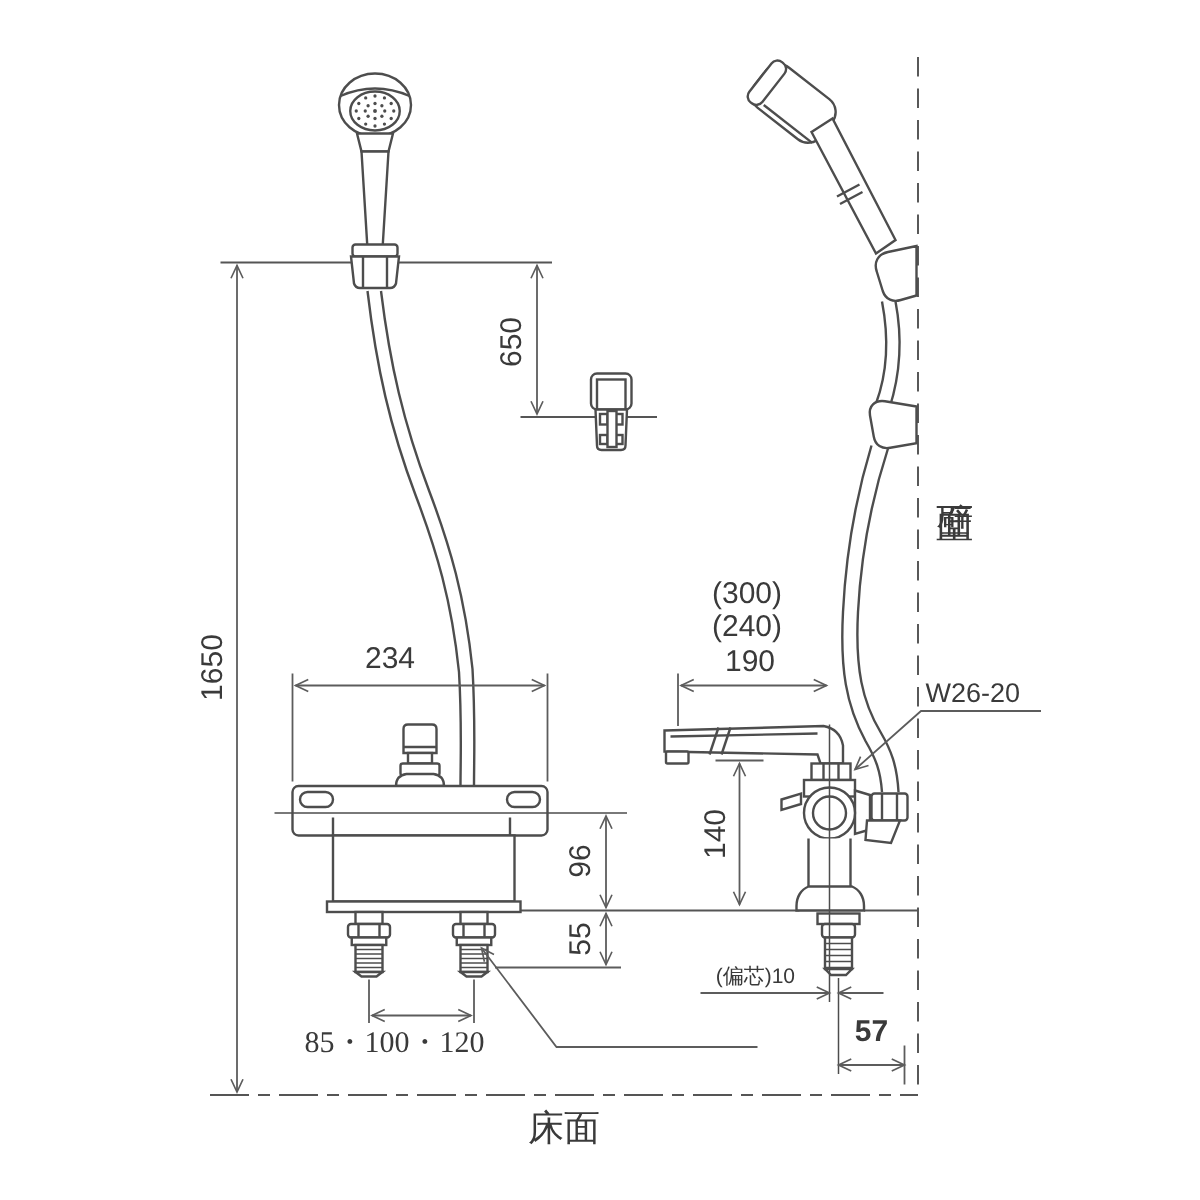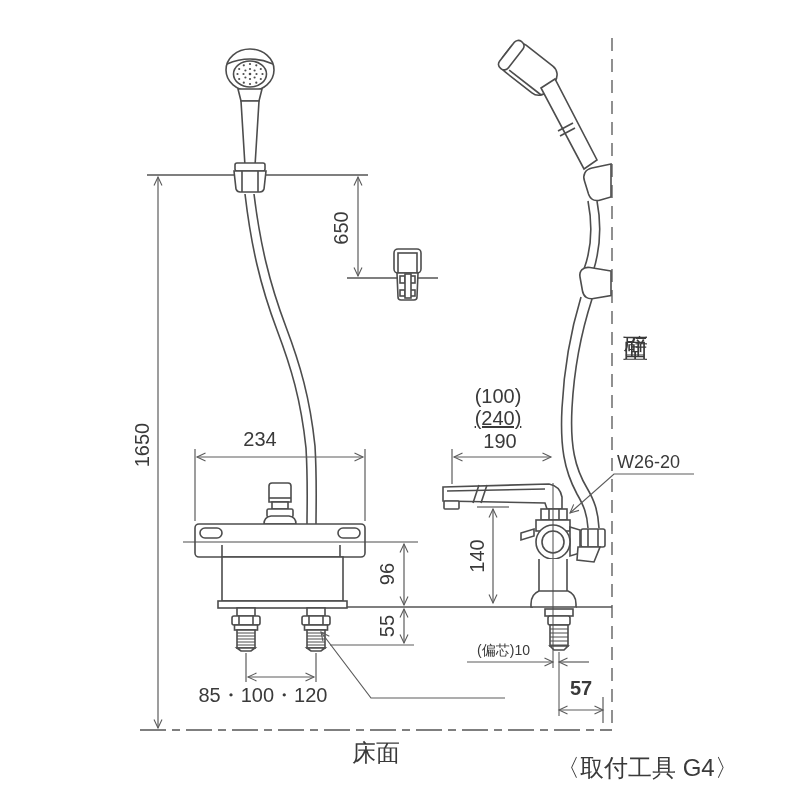--- a/index.html
+++ b/index.html
@@ -257,27 +257,26 @@
     <line x1="603" y1="697" x2="603" y2="723"></line>
     <line x1="559" y1="710" x2="603" y2="710" marker-start="url(#mS)" marker-end="url(#mE)"></line>
   </g>
 </svg>
 
   <div class="lbl v c" style="left:102px;top:434px;width:80px;">1650</div>
   <div class="lbl v c" style="left:311px;top:217px;width:60px;">650</div>
   <div class="lbl c" style="left:220px;top:428px;width:80px;">234</div>
   <div class="lbl v c" style="left:362px;top:563px;width:50px;">96</div>
   <div class="lbl v c" style="left:362px;top:615px;width:50px;">55</div>
-  <div class="lbl c" style="left:173px;top:684px;width:180px;">85・100・120</div>
-
-  <div class="lbl c" style="left:458px;top:385px;width:80px;">(100)</div>
-  <div class="lbl c" style="left:458px;top:407px;width:80px;text-decoration:underline;">(240)</div>
+  <div class="lbl c" style="left:173px;top:684px;width:180px;font-family:Liberation Serif, serif;">85・100・120</div>
+
+  <div class="lbl c" style="left:458px;top:385px;width:80px;">(300)</div>
+  <div class="lbl c" style="left:458px;top:407px;width:80px;">(240)</div>
   <div class="lbl c" style="left:460px;top:430px;width:80px;">190</div>
   <div class="lbl v c" style="left:447px;top:545px;width:60px;">140</div>
   <div class="lbl small r" style="left:430px;top:639px;width:100px;">(偏芯)10</div>
   <div class="lbl c" style="left:551px;top:677px;width:60px;font-weight:bold;">57</div>
   <div class="lbl" style="left:617px;top:451px;width:90px;font-size:18px;">W26-20</div>
 
   <div class="lbl vertjp" style="left:622px;top:314px;height:70px;">壁面</div>
   <div class="lbl jp c" style="left:336px;top:740px;width:80px;">床面</div>
-  <div class="lbl jp" style="left:556px;top:755px;width:200px;">〈取付工具 G4〉</div>
 
 </div>
 
 </body></html>

